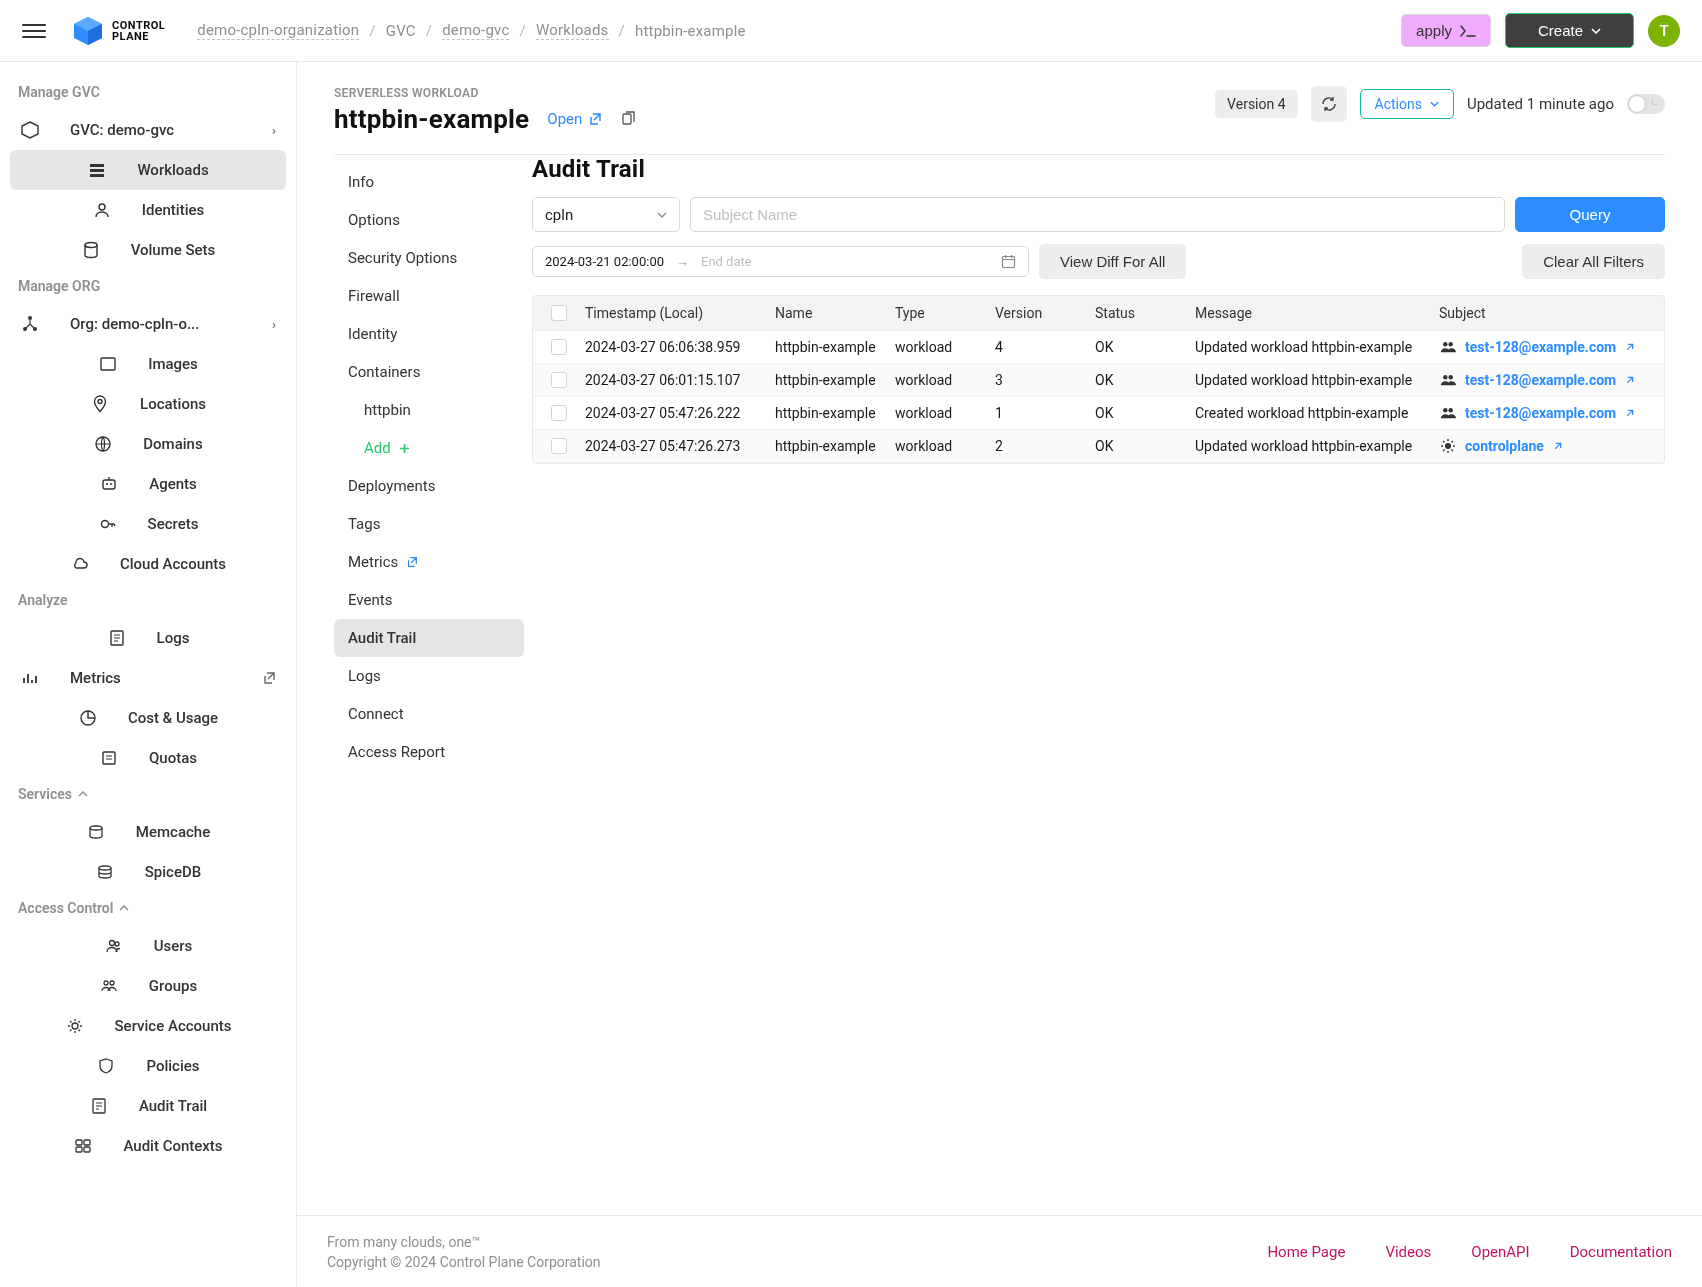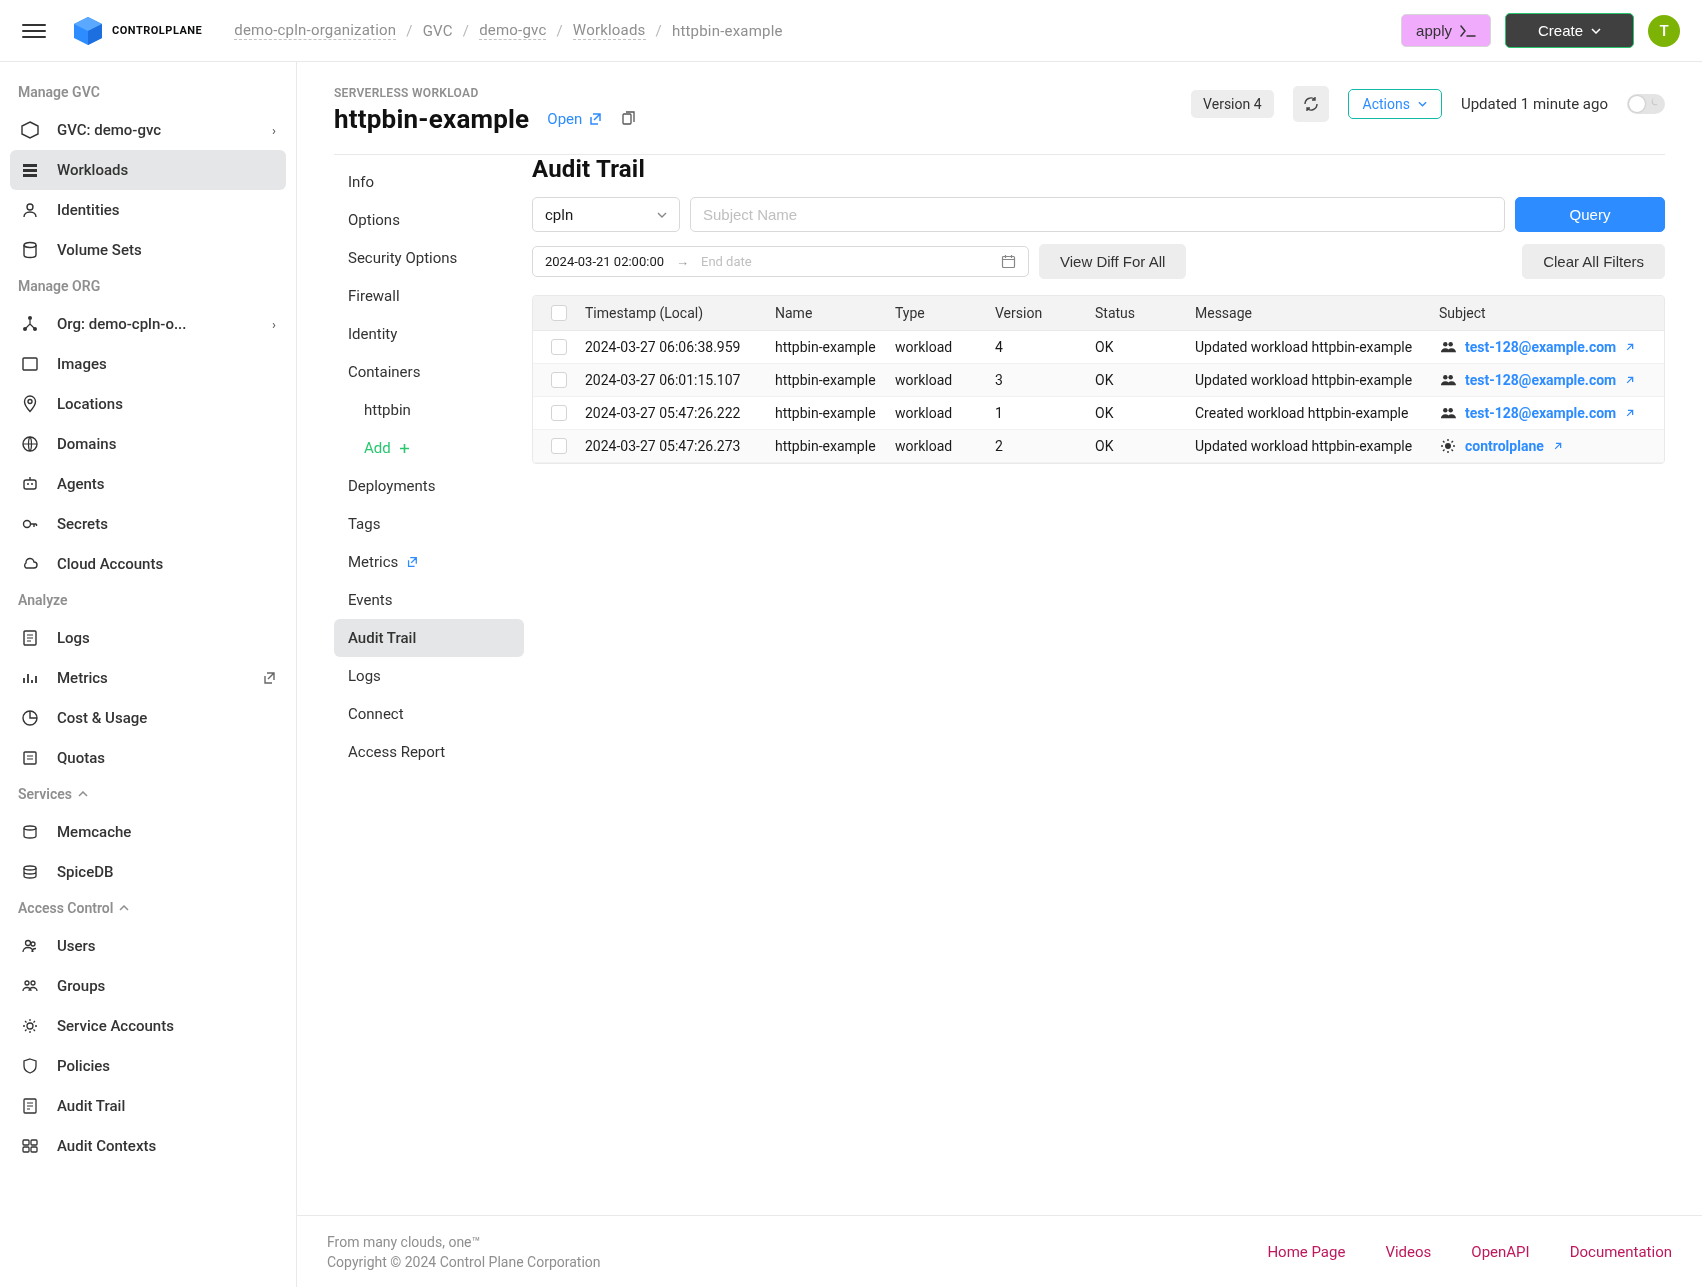--- a/index.html
+++ b/index.html
@@ -12,52 +12,52 @@
     height: 1287px;
     overflow: hidden;
   }
 
   
   .topbar { height: 62px; display:flex; align-items:center; padding:0 22px; border-bottom:1px solid #e9e9e9; }
   .hamburger { width:24px; height:24px; margin-right:26px; cursor:pointer; display:flex; flex-direction:column; justify-content:space-around; padding:3px 0; }
   .hamburger span { display:block; height:2px; background:#333; border-radius:1px; }
   .logo { display:flex; align-items:center; gap:8px; margin-right:32px; }
   .logo-mark { width:32px; height:32px; }
-  .logo-text { display:flex; flex-direction:row; line-height:1; font-size:11px; font-weight:700; letter-spacing:0.5px; color:#0b0c0e; }
+  .logo-text { display:flex; flex-direction:column; line-height:1; font-size:11px; font-weight:700; letter-spacing:0.5px; color:#0b0c0e; }
   .breadcrumb { display:flex; align-items:center; gap:10px; color:#8f8f8f; font-size:15px; letter-spacing:0.2px; }
   .breadcrumb .crumb.link { color:#8f8f8f; border-bottom:1px dashed #c2c2c2; cursor:pointer; }
   .breadcrumb .crumb.current { color:#8f8f8f; }
   .breadcrumb .sep { color:#b8b8b8; }
   .topbar-right { margin-left:auto; display:flex; align-items:center; gap:14px; }
   .btn { border:1px solid #d6d6d6; background:#f0abfc; border-radius:5px; padding:7px 14px; font-size:15px; cursor:pointer; display:inline-flex; align-items:center; gap:8px; }
   .btn.apply { color:#333; }
   .btn.create { background:#404040; border-color:#28c76f; color:#fff; padding:8px 32px; }
   .avatar { width:32px; height:32px; border-radius:50%; background:#7cb305; color:#fff; display:flex; align-items:center; justify-content:center; font-weight:600; font-size:15px; }
 
   
   .shell { display:flex; height:calc(100% - 62px); }
   .sidebar { width:297px; border-right:1px solid #e9e9e9; padding:14px 10px; overflow-y:auto; position:relative; }
   .section-label { color:#8f8f8f; font-size:14px; font-weight:600; padding:8px 8px 10px; display:flex; align-items:center; gap:6px; }
-  .nav-item { display:flex; align-items:center; gap:17px; padding:10px 10px; border-radius:6px; cursor:pointer; color:#333; font-size:15px; font-weight:500; }
+  .nav-item { display:flex; align-items:center; gap:30px; padding:10px 10px; border-radius:6px; cursor:pointer; color:#333; font-size:15px; font-weight:500;justify-content:center; }
   .nav-item.active { background:#e5e6e7; }
   .nav-item .chev { margin-left:auto; color:#666; font-size:13px; }
   .nav-item .ext { margin-left:auto; color:#666; font-size:14px; }
   .nav-icon { width:20px; height:20px; flex-shrink:0; display:inline-flex; align-items:center; justify-content:center; }
 
   
   .content { flex:1; display:flex; flex-direction:column; overflow:hidden; }
   .page { flex:1; overflow:auto; padding:24px 37px 0; display:flex; flex-direction:column; }
   .page-header { border-bottom:1px solid #e9e9e9; padding-bottom:20px; display:flex; align-items:flex-start; }
   .page-header-left { display:flex; flex-direction:column; gap:4px; }
   .eyebrow { font-size:12px; letter-spacing:0.3px; color:#8f8f8f; font-weight:600; }
   .title-row { display:flex; align-items:center; gap:18px; }
   .page-title { font-size:26px; font-weight:700; color:#111; letter-spacing:0.2px; }
   .open-link { color:#2d8cff; font-size:15px; display:inline-flex; align-items:center; gap:6px; cursor:pointer; }
   .copy-icon { color:#555; cursor:pointer; }
-  .page-header-right { margin-left:auto; display:flex; align-items:center; gap:19px; }
+  .page-header-right { margin-left:auto; display:flex; align-items:center; gap:13px; }
   .badge { background:#ededed; border-radius:5px; padding:6px 12px; font-size:14px; color:#333; }
   .icon-btn { width:36px; height:36px; border-radius:5px; background:#ededed; display:flex; align-items:center; justify-content:center; cursor:pointer; color:#444; }
   .actions-btn { border:1px solid #14b8a6; color:#2d8cff; background:#fff; border-radius:5px; padding:6px 14px; font-size:14px; display:inline-flex; align-items:center; gap:8px; cursor:pointer; }
   .updated { color:#333; font-size:15px; }
   .toggle { width:38px; height:20px; background:#e4e4e4; border-radius:10px; position:relative; cursor:pointer; }
   .toggle::after { content:""; position:absolute; left:2px; top:2px; width:16px; height:16px; border-radius:50%; background:#fff; box-shadow:0 0 2px rgba(0,0,0,.3); }
   .toggle .knob-label { position:absolute; right:6px; top:2px; font-size:10px; color:#bfbfbf; }
 
   .body-split { display:flex; gap:0; flex:1; min-height:0; }
   .sub-nav { width:190px; padding-top:8px; }

